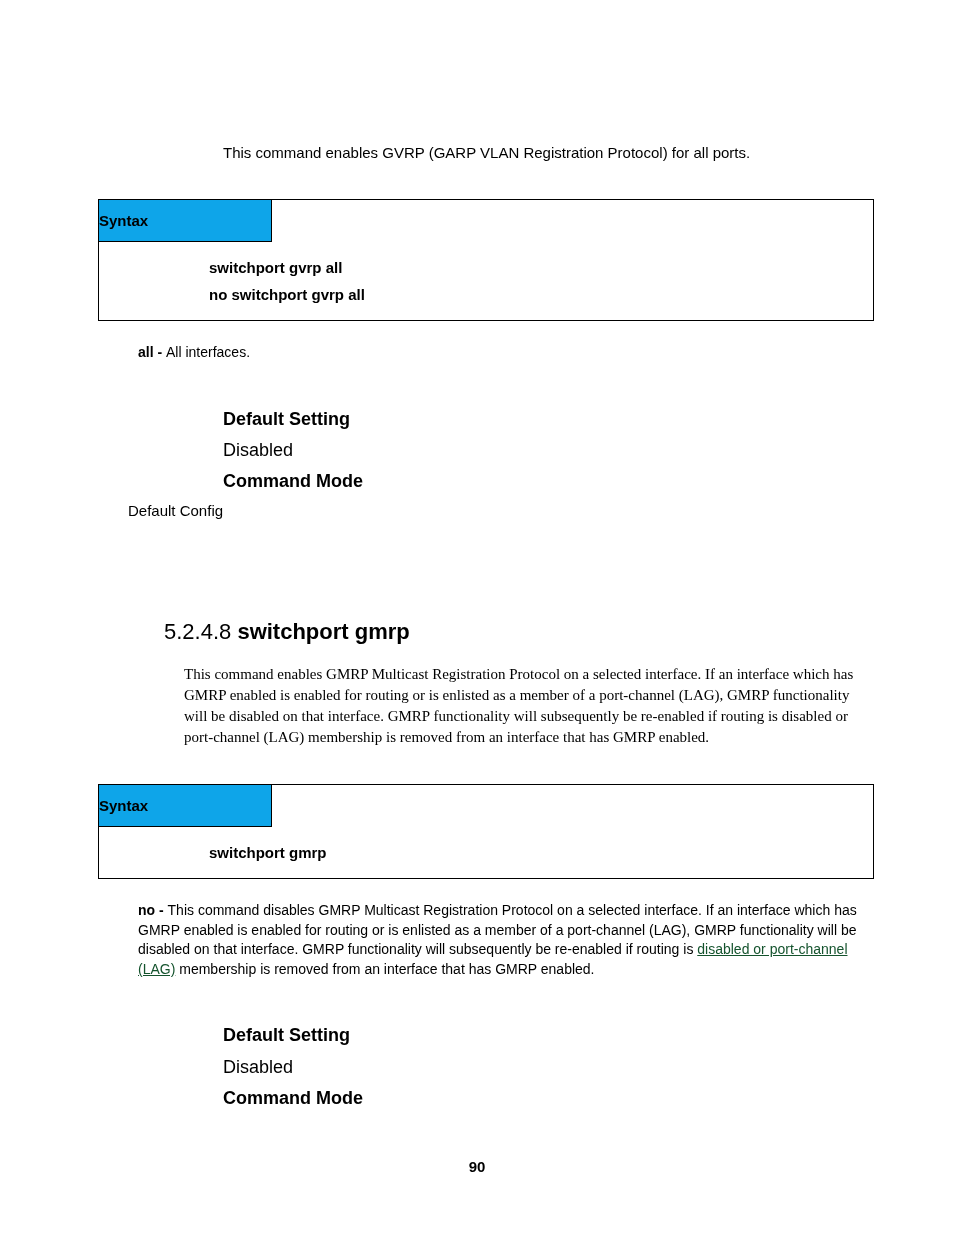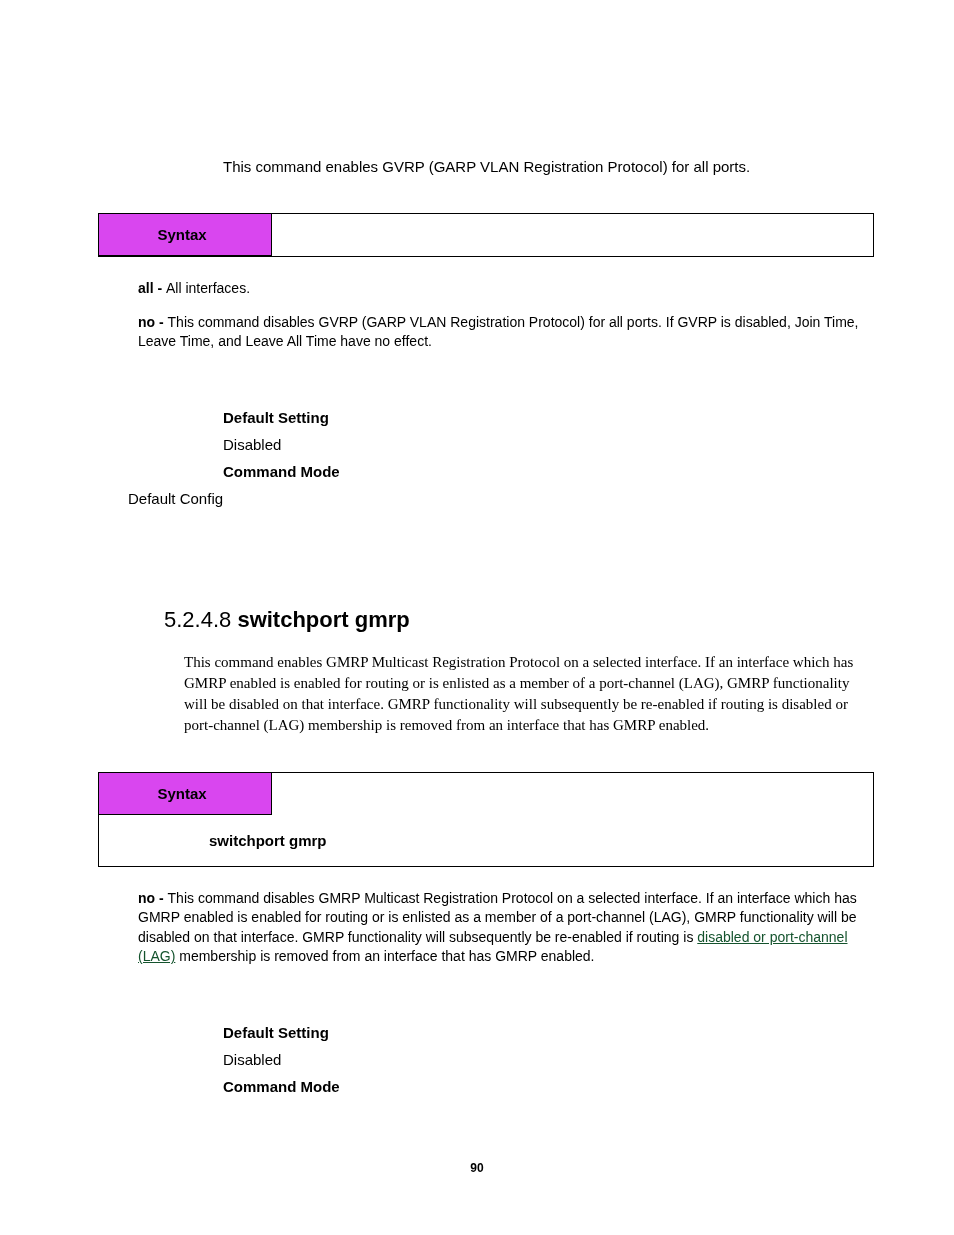--- a/index.html
+++ b/index.html
@@ -11,21 +11,21 @@
     padding: 0;
     width: 954px;
     height: 1235px;
     position: relative;
     line-height: 1.4;
   }
   .content {
     position: absolute;
     left: 98px;
     right: 80px;
-    top: 156px;
+    top: 142px;
   }
   .indent-body {
     margin-left: 125px;
   }
   .indent-body-narrow {
     margin-left: 86px;
     margin-right: 0;
     font-family: Liberation Serif, serif;
   }
   .syntax-box {
@@ -33,45 +33,45 @@
     margin-top: 36px;
     margin-bottom: 22px;
     margin-left: 0px;
   }
   .syntax-header {
     display: flex;
   }
   .syntax-label-cell {
     border-right: 1.5px solid #000;
     border-bottom: 1.5px solid #000;
-    background: #d946ef;
+    background: #0ea5e9;
     width: 166px;
     padding: 10px 6px 10px 0;
-    text-align: center;
+    text-align: left;
     font-weight: bold;
     font-size: 15px;
   }
   .syntax-body {
     padding: 12px 0 12px 110px;
     font-weight: bold;
     font-size: 15px;
     line-height: 1.8;
   }
   .desc-block {
     margin-left: 40px;
     margin-right: 0;
     font-size: 14px;
   }
   .desc-block p {
     margin: 4px 0 14px 0;
   }
   .def-block {
     margin-left: 125px;
-    margin-top: 55px;
-    font-size: 15px;
+    margin-top: 44px;
+    font-size: 18px;
   }
   .def-block .bold {
     font-weight: bold;
     margin: 6px 0;
   }
   .def-block .plain {
     margin: 6px 0;
   }
   .global-config {
     margin-left: 30px;
@@ -91,40 +91,43 @@
   .red {
     color: #14532d;
     text-decoration: underline;
   }
   .page-num {
     position: absolute;
     bottom: 58px;
     width: 100%;
     text-align: center;
     font-weight: bold;
-    font-size: 12px;
+    font-size: 15px;
   }
   .bold-inline { font-weight: bold; }
 </style>
 </head>
 <body>
 
 <div class="content">
 
   <div class="indent-body">This command enables GVRP (GARP VLAN Registration Protocol) for all ports.</div>
 
   <div class="syntax-box">
     <div class="syntax-header">
       <div class="syntax-label-cell">Syntax</div>
     </div>
+    <div class="syntax-body">
+      <div>switchport gvrp all</div>
+      <div>no switchport gvrp all</div>
+    </div>
   </div>
 
   <div class="desc-block">
     <p><span class="bold-inline">all - </span><span>All interfaces.</span></p>
-    <p><span class="bold-inline">no - </span><span>This command disables GVRP (GARP VLAN Registration Protocol) for all ports. If GVRP is disabled, Join Time, Leave Time, and Leave All Time have no effect.</span></p>
   </div>
 
   <div class="def-block">
     <div class="bold">Default Setting</div>
     <div class="plain">Disabled</div>
     <div class="bold">Command Mode</div>
   </div>
   <div class="global-config">Default Config</div>
 
   <h3><span class="num">5.2.4.8 </span><span>switchport gmrp</span></h3>

